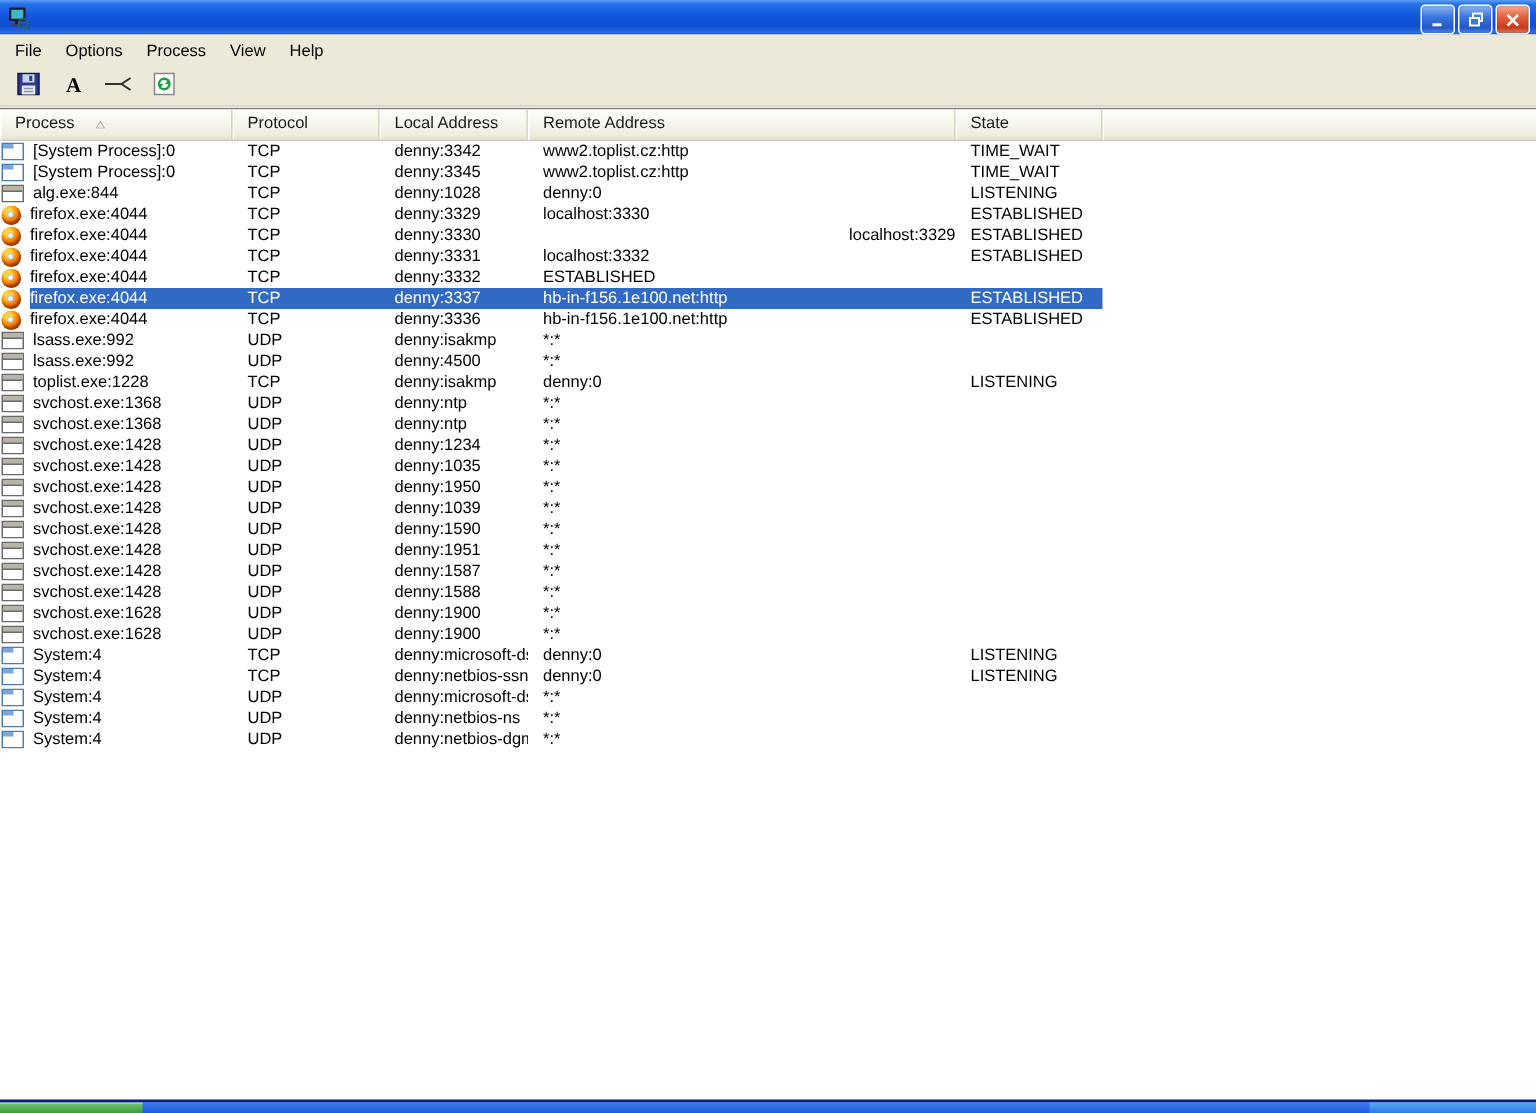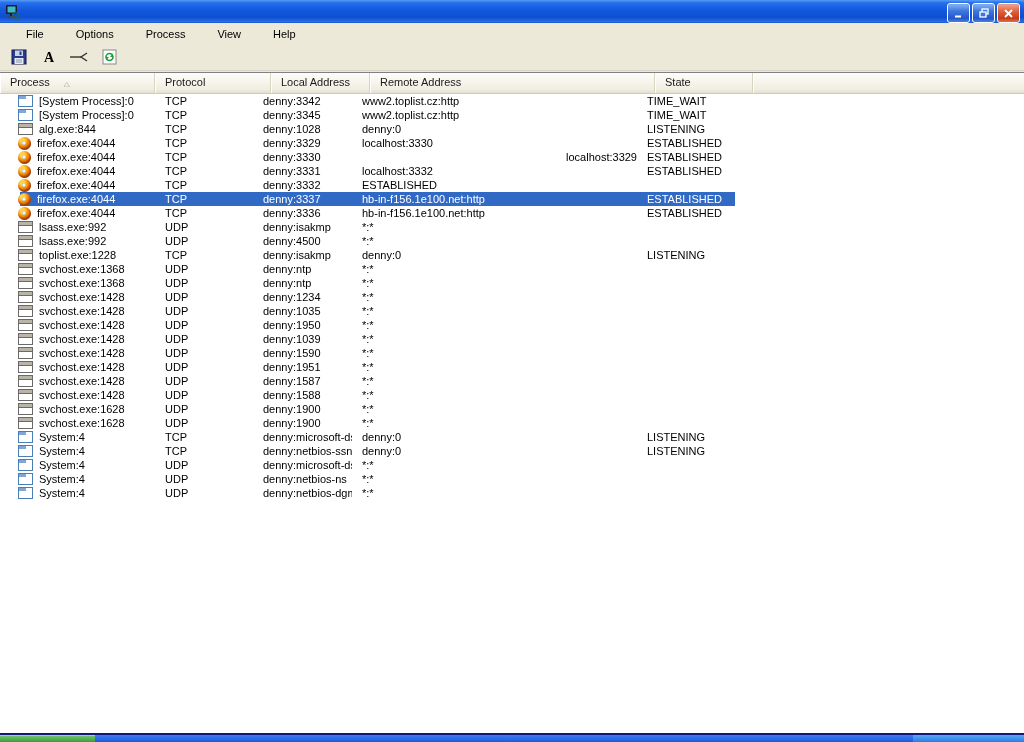--- a/index.html
+++ b/index.html
@@ -17,21 +17,21 @@
   .winbtn{width:21px;height:18px;border-radius:3px;border:1px solid #fff;
     display:flex;align-items:center;justify-content:center;color:#fff;font-size:10px;line-height:1;
     background:linear-gradient(180deg,#8DB4F2 0%,#3B77E0 40%,#2457C8 80%,#4E85E8 100%);
     box-shadow:inset 0 0 1px #1a47a8;cursor:pointer;}
   .winbtn.close{background:linear-gradient(180deg,#F6A98E 0%,#E4603C 40%,#C93B16 80%,#E07A52 100%);}
   .winbtn svg{display:block;}
 
   
   .menubar{position:absolute;left:0;top:23px;width:1024px;height:22px;background:#ECE9D8;
     display:flex;align-items:center;padding-left:2px;box-sizing:border-box;}
-  .menu-item{padding:3px 8px;cursor:default;margin-left:16px;}
+  .menu-item{padding:3px 8px;cursor:default;}
 
   
   .toolbar{position:absolute;left:0;top:45px;width:1024px;height:26px;background:#ECE9D8;
     display:flex;align-items:center;gap:8px;padding-left:8px;box-sizing:border-box;
     border-bottom:1px solid #D8D4C8;}
   .tool-btn{width:22px;height:22px;display:flex;align-items:center;justify-content:center;cursor:pointer;}
   .font-a{font-weight:bold;font-size:14px;font-family:"Liberation Serif",serif;}
 
   
   .listview{position:absolute;left:0;top:72px;width:1024px;height:661px;background:#fff;
@@ -39,21 +39,21 @@
   .lv-header{position:absolute;left:0;top:0;width:1024px;height:20px;display:flex;
     background:linear-gradient(180deg,#FDFDFB 0%,#F4F2E8 60%,#EFEDE0 85%,#E2DFCE 100%);
     border-bottom:1px solid #CFCBB8;}
   .lv-col{box-sizing:border-box;padding:3px 0 0 10px;white-space:nowrap;overflow:hidden;
     border-right:1px solid #D8D4C0;box-shadow:inset 1px 0 0 #fff;cursor:default;color:#1a1a1a;}
   .lv-col .sort{display:inline-block;margin-left:14px;font-size:8px;color:#9a968a;transform:scaleY(.8);}
   .lv-col.filler{border-right:none;flex:1;}
   .lv-body{position:absolute;left:0;top:21px;width:1024px;height:640px;overflow:hidden;}
   .lv-row{position:relative;height:14px;display:flex;align-items:center;white-space:nowrap;}
   .cell{box-sizing:border-box;padding-left:10px;overflow:hidden;position:relative;z-index:1;}
-  .cell.proc{display:flex;align-items:center;padding-left:18px;gap:6px;}
+  .cell.proc{display:flex;align-items:center;padding-left:1px;gap:6px;}
   .row-hl{position:absolute;left:20px;width:715px;top:0;bottom:0;background:#316AC5;z-index:0;}
   .lv-row.sel .cell{color:#fff;}
 
   
   .ric{width:15px;height:12px;flex:0 0 auto;position:relative;}
   .ric.window-blue{border:1px solid #4A7EBB;background:#fff;box-sizing:border-box;}
   .ric.window-blue::before{content:"";position:absolute;left:0;top:0;right:6px;height:3px;background:#7EA6D8;}
   .ric.window-gray{border:1px solid #6a6a6a;background:#fff;box-sizing:border-box;}
   .ric.window-gray::before{content:"";position:absolute;left:0;top:0;right:0;height:3px;background:#B8B4A8;border-bottom:1px solid #6a6a6a;}
   .ric.firefox{width:13px;height:13px;border-radius:50%;
@@ -149,21 +149,21 @@
           <path d="M11 4.5 L11 8 L8 8 Z" fill="#1E9E3C"></path>
           <path d="M4 11.5 L4 8 L7 8 Z" fill="#1E9E3C"></path>
         </svg>
       </span>
     </div>
   </div>
 
   <div class="listview">
     <div class="lv-header" id="lvheader">
         <div class="lv-col" style="width: 155px;">Process<span class="sort">△</span></div>
-        <div class="lv-col" style="width: 116px;">Protocol</div>
+        <div class="lv-col" style="width: 98px;">Protocol</div>
         <div class="lv-col" style="width: 99px;">Local Address</div>
         <div class="lv-col" style="width: 285px;">Remote Address</div>
         <div class="lv-col" style="width: 98px;">State</div>
         <div class="lv-col filler"></div>
       </div>
     <div class="lv-body" id="lvbody">
         <div class="lv-row">
           <div class="cell proc" style="width: 155px;">
             <span class="ric window-blue"></span>
             <span>[System Process]:0</span>

